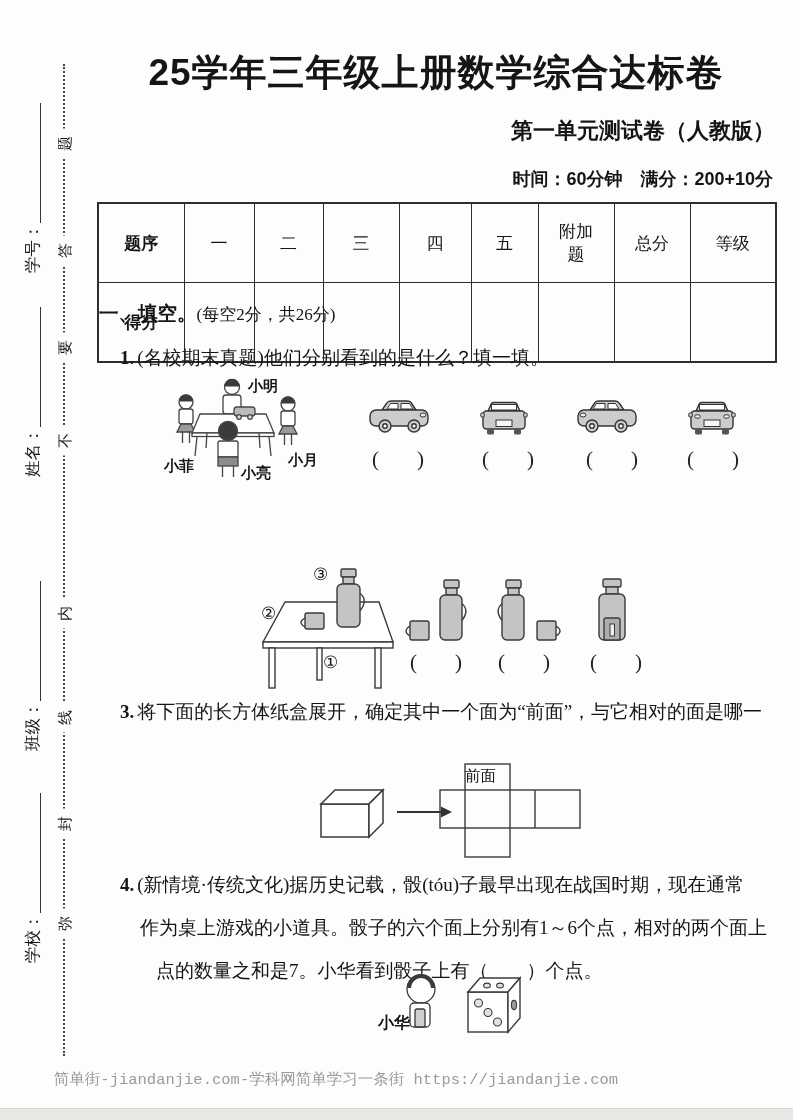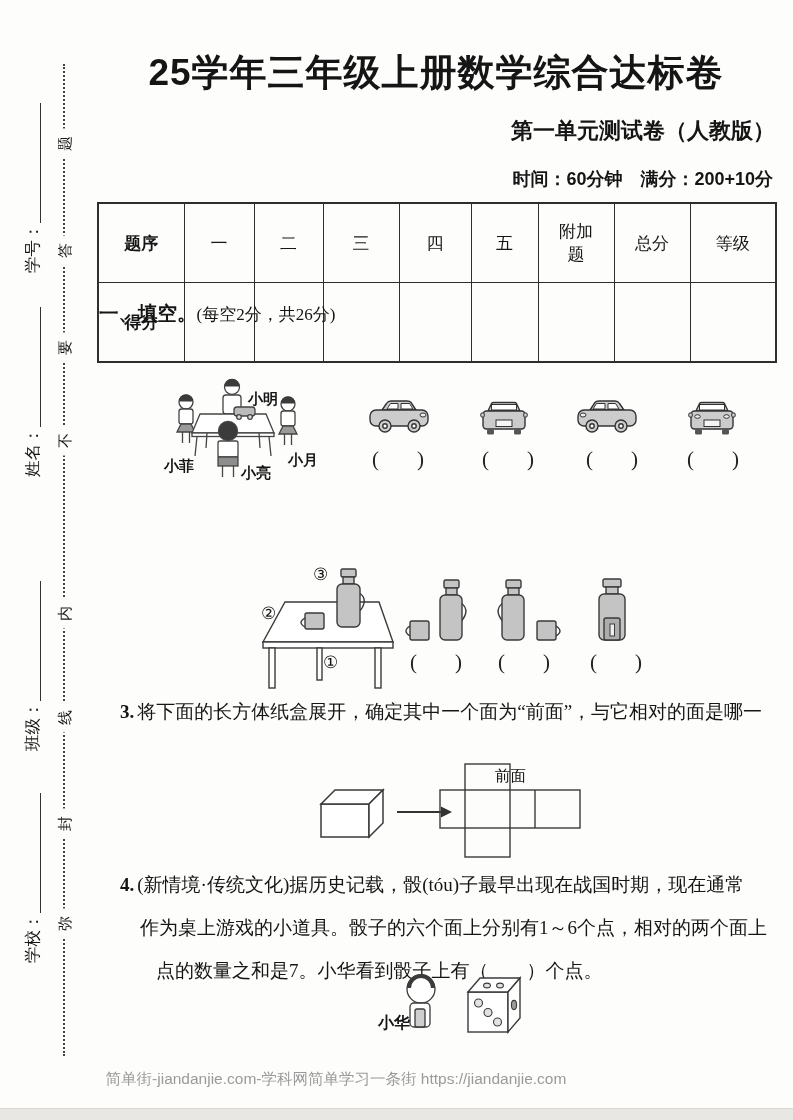--- a/index.html
+++ b/index.html
@@ -24,33 +24,33 @@
 
   
   .qline{position:absolute;font-size:19px;white-space:nowrap;}
   .qnum{font-weight:700;margin-right:3px;}
   .sec-h{font-weight:700;font-size:19.5px;}
   .sec-n{font-size:17px;}
   .fig-label{position:absolute;font-size:15px;font-weight:600;white-space:nowrap;}
   .circ-label{position:absolute;font-size:17px;}
   .blank{position:absolute;display:flex;justify-content:space-between;width:52px;
          font-size:21px;color:#222;}
-  .front-label{position:absolute;left:465px;top:766px;width:61px;text-align:right;font-size:15.5px;}
+  .front-label{position:absolute;left:465px;top:766px;width:61px;text-align:left;font-size:15.5px;}
 
   
   .seal-line{position:absolute;left:63px;top:64px;height:992px;border-left:2px dotted #444;}
   .seal-char{position:absolute;left:50px;width:30px;text-align:center;font-size:15px;
              background:#fdfdfc;padding:4px 0;transform:rotate(-90deg);}
   .side-field{position:absolute;left:-52px;width:170px;height:22px;display:flex;align-items:flex-end;
               transform:rotate(-90deg);font-size:16.5px;}
   .side-field .fl-line{flex:1;border-bottom:1.3px solid #333;margin-bottom:3px;}
 
   
   .footer{left:0;top:1069px;width:672px;text-align:center;color:#9a9a9a;
-          font-family:Liberation Sans, sans-serif;font-size:15.5px;}
+          font-family:Liberation Mono, monospace;font-size:15.5px;}
   .bottom-strip{left:0;bottom:0;width:793px;height:11px;background:#e9e7e3;border-top:1px solid #d9d7d3;}
   svg{display:block;}
 </style>
 </head>
 <body>
 
 <div class="page">
 
   <div class="seal-line"></div>
   <span class="seal-char" style="top:130px">题</span>
@@ -118,20 +118,23 @@
       <td></td>
       <td></td>
     </tr>
   </tbody>
     </table>
 
   <div class="qline" style="left:99px;top:300px">
     <span class="sec-h">一、填空。</span><span class="sec-n">(每空2分，共26分)</span>
   </div>
 
+  <div class="qline" style="left:120px;top:345px">
+    <span class="qnum">1.</span><span class="qtag">(名校期末真题)</span><span>他们分别看到的是什么？填一填。</span>
+  </div>
 
   <svg class="abs" style="left:160px;top:372px" width="145" height="110" viewBox="0 0 145 110">
     <g stroke="#444" stroke-width="1.3" fill="#fff">
       <circle cx="72" cy="15" r="7.5"></circle>
       <path d="M64.5,14.5 a7.5,7.5 0 0 1 15,0 z" fill="#3b3b3b" stroke="none"></path>
       <rect x="63" y="23" width="18" height="19" rx="3"></rect>
       <circle cx="26" cy="30" r="7"></circle>
       <path d="M19,29.5 a7,7 0 0 1 14,0 z" fill="#3b3b3b" stroke="none"></path>
       <rect x="19" y="37" width="14" height="15" rx="2.5"></rect>
       <path d="M17,60 l4,-8 h10 l4,8 z" fill="#9a9a9a"></path>
@@ -152,21 +155,21 @@
       <rect x="74" y="35" width="21" height="9" rx="3" fill="#bbb"></rect>
       <circle cx="79" cy="45" r="2.3" fill="#ddd"></circle>
       <circle cx="90" cy="45" r="2.3" fill="#ddd"></circle>
       <circle cx="68" cy="59" r="9.5" fill="#3b3b3b"></circle>
       <rect x="58" y="69" width="20" height="16" rx="2"></rect>
       <rect x="58" y="85" width="20" height="9" fill="#8d8d8d"></rect>
       <line x1="62.5" y1="94" x2="62.5" y2="105"></line>
       <line x1="73.5" y1="94" x2="73.5" y2="105"></line>
     </g>
   </svg>
-  <span class="fig-label" style="left:248px;top:390px">小明</span>
+  <span class="fig-label" style="left:248px;top:377px">小明</span>
   <span class="fig-label" style="left:164px;top:457px">小菲</span>
   <span class="fig-label" style="left:241px;top:464px">小亮</span>
   <span class="fig-label" style="left:288px;top:451px">小月</span>
 
   <svg class="abs" style="left:368px;top:398px" width="62" height="36" viewBox="0 0 62 36">
     <g stroke="#333" stroke-width="1.4" transform="scale(-1,1) translate(-62,0)">
       <path d="M14,12 L19,4.5 Q20,3 23,3 L39,3 Q42,3 43.5,5.5 L48,12 Z" fill="#ccc"></path>
       <rect x="2" y="12" width="58" height="16" rx="6" fill="#ccc"></rect>
       <polygon points="17,11 20.5,5.5 29,5.5 29,11" fill="#fff" stroke-width="1"></polygon>
       <polygon points="32,5.5 39.5,5.5 43,11 32,11" fill="#fff" stroke-width="1"></polygon>

